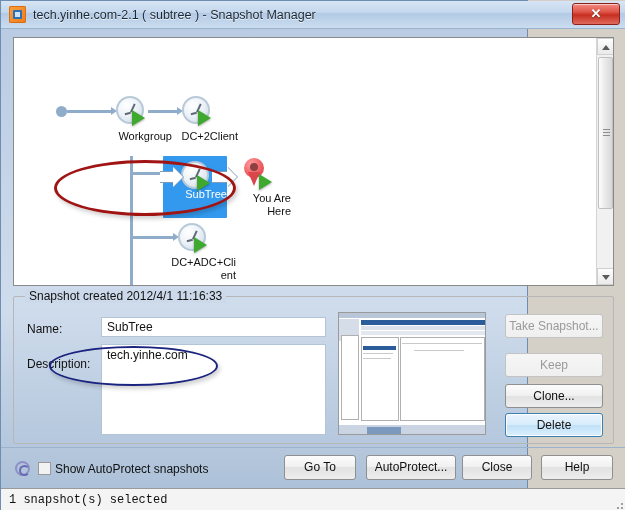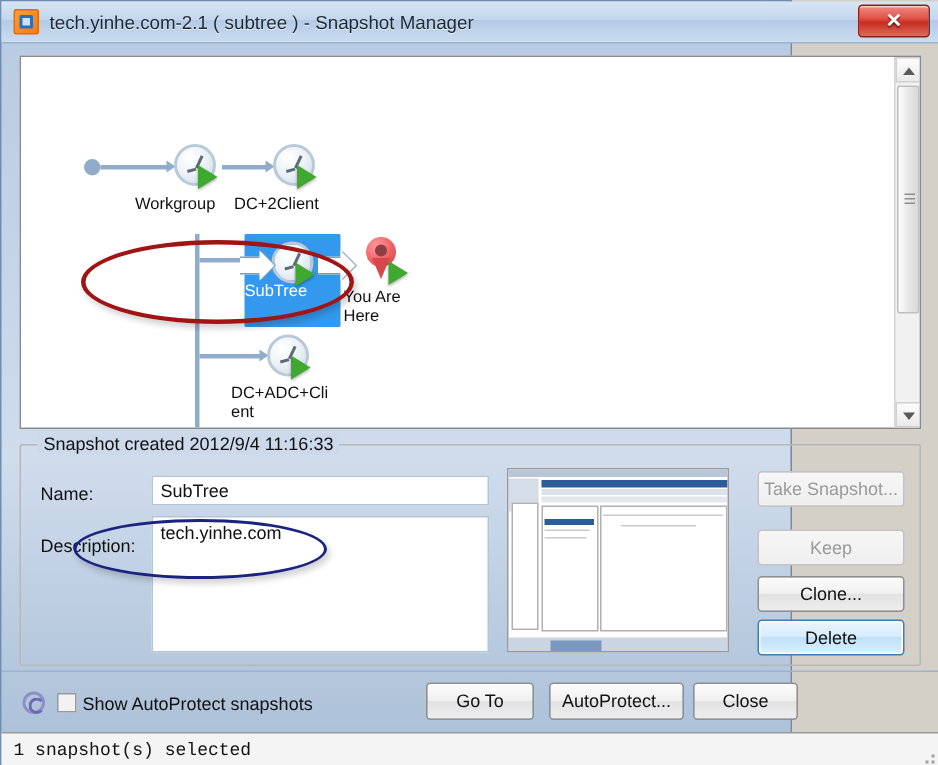--- a/index.html
+++ b/index.html
@@ -104,21 +104,21 @@
     content:"";position:absolute;left:12px;top:9px;width:1.5px;height:6px;
     background:#5e6b77;transform-origin:bottom center;transform:rotate(-105deg);
   }
   .playarrow{
     position:absolute;left:16px;top:14px;width:0;height:0;
     border-top:8px solid transparent;border-bottom:8px solid transparent;
     border-left:13px solid #3fa82f;
     filter:drop-shadow(0 1px 1px rgba(0,0,0,0.35));
   }
   .nodelabel{
-    position:absolute;text-align:left;font-size:11px;color:#111;
+    position:absolute;text-align:right;font-size:11px;color:#111;
     line-height:12px;white-space:nowrap;
   }
   .sel-box{
     position:absolute;background:#3399ee;border-radius:1px;
   }
   .sel-box .nodelabel{color:#ffffff;}
   .bigarrow{
     position:absolute;height:10px;background:#ffffff;
     border-top:1px solid #7f9cbb;border-bottom:1px solid #7f9cbb;
   }
@@ -313,21 +313,21 @@
             <b></b>
           </div>
       </div>
       <div class="sb-arrow down">
           <i></i>
         </div>
     </div>
   </div>
 
   <div class="groupbox"></div>
-  <div class="groupbox-title">Snapshot created 2012/9/4 11:16:33</div>
+  <div class="groupbox-title">Snapshot created 2012/4/1 11:16:33</div>
 
   <div class="fld-label" style="left:26px;top:321px;">Name:</div>
   <input class="txtinput" style="left: 100px; top: 316px; width: 225px; height: 20px;" value="SubTree">
 
   <div class="fld-label" style="left:26px;top:356px;">Description:</div>
   <textarea class="txtarea" style="left: 100px; top: 343px; width: 225px; height: 91px;">tech.yinhe.com</textarea>
   <div class="annot-ellipse2" style="left:48px;top:345px;width:165px;height:36px;"></div>
 
   <div class="thumb">
     <div class="t-bar" style="left:0;top:0;width:148px;height:5px;"></div>
@@ -353,20 +353,21 @@
   <div class="btn" style="left:504px;top:383px;width:98px;height:24px;line-height:22px;">Clone...</div>
 
   <div class="sep"></div>
   <div class="refresh-ico"></div>
   <div class="chk"></div>
   <div class="chk-label">Show AutoProtect snapshots</div>
 
   <div class="btn" style="left:283px;top:454px;width:72px;height:25px;line-height:23px;text-align:center;">Go To</div>
   <div class="btn" style="left:461px;top:454px;width:70px;height:25px;line-height:23px;">Close</div>
   <div class="btn" style="left:365px;top:454px;width:90px;height:25px;line-height:23px;">AutoProtect...</div>
+  <div class="btn" style="left:540px;top:454px;width:72px;height:25px;line-height:23px;">Help</div>
 
   <div class="statusbar">
     <span>1 snapshot(s) selected</span>
     <div class="grip">
       <i style="left:8px;top:8px;"></i>
         <i style="left:4px;top:8px;"></i>
         <i style="left:8px;top:4px;"></i>
     </div>
   </div>
 

